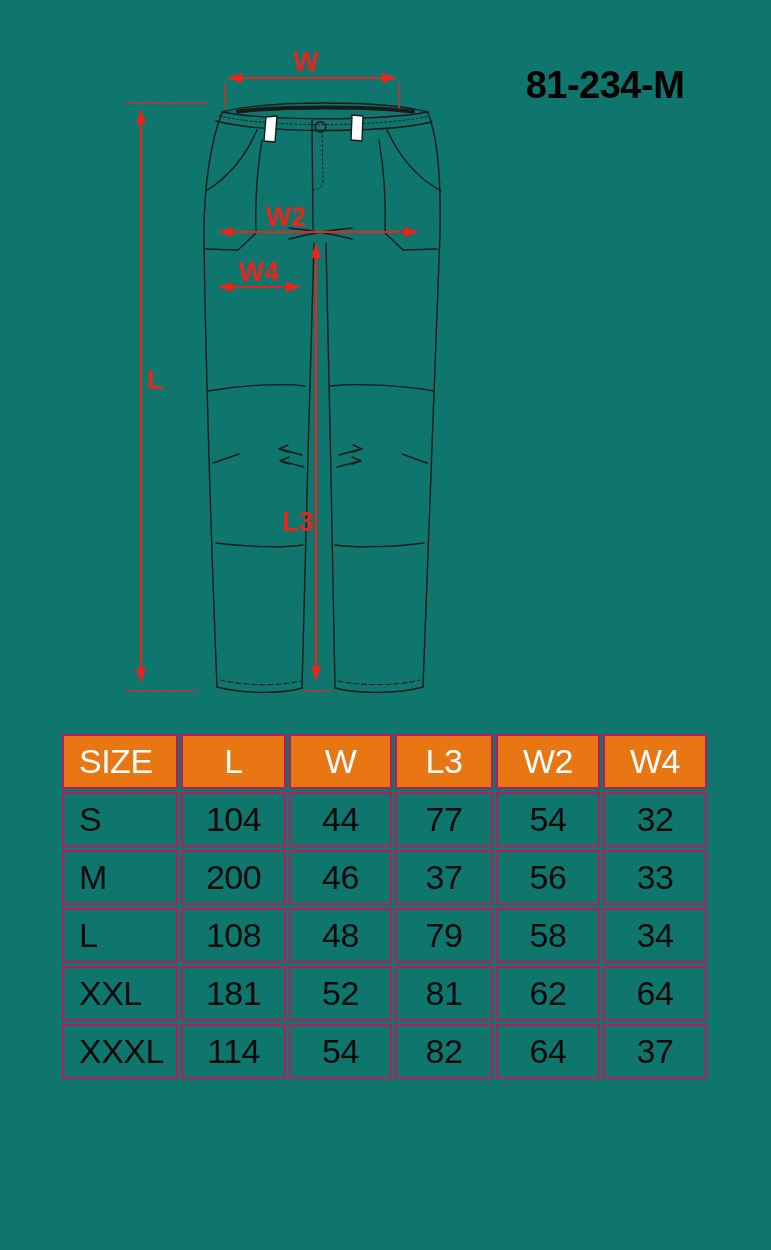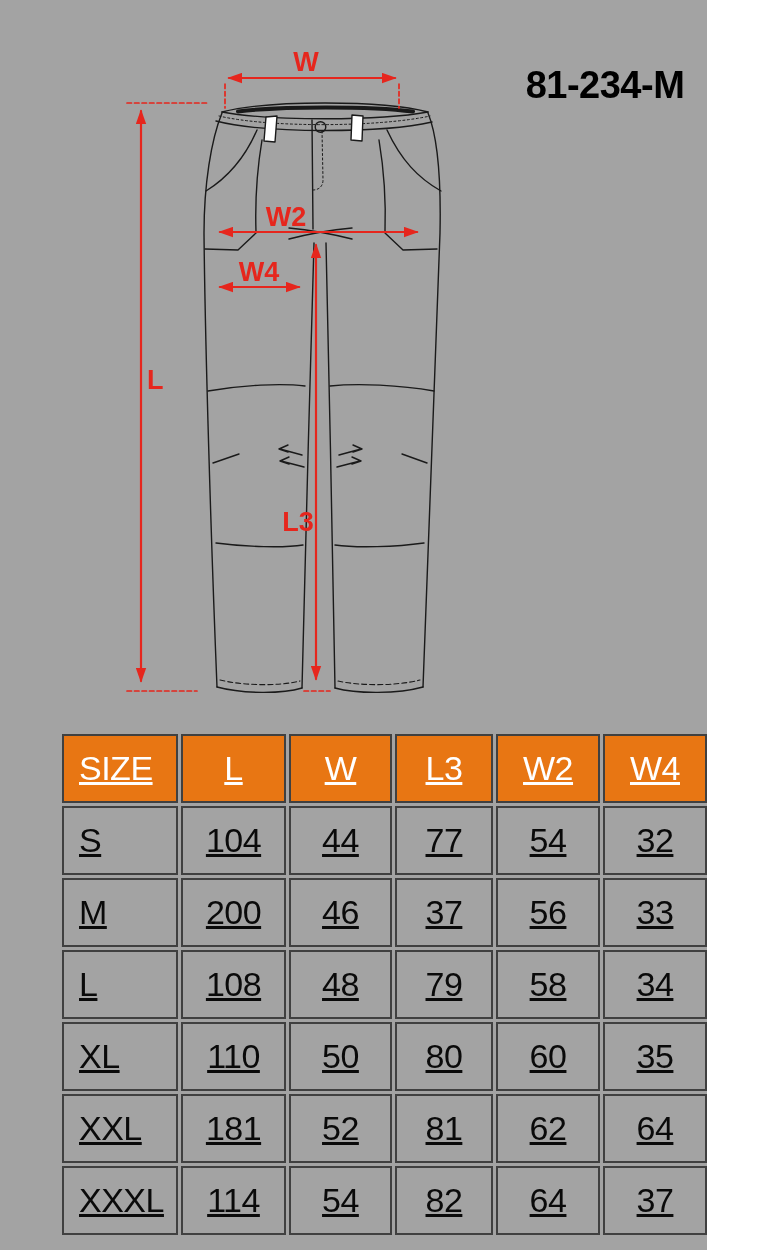--- a/index.html
+++ b/index.html
@@ -1,17 +1,17 @@
 <!DOCTYPE html>
 <html><head>
 <meta charset="utf-8">
 <style>
   html,body{margin:0;padding:0;background:#ffffff;}
   .page{
-    position:relative;width:707px;height:1250px;background:#a3a3a3;
+    position:relative;width:771px;height:1250px;background:#0f766e;
     font-family:"Liberation Sans","DejaVu Sans",sans-serif;overflow:hidden;
     --red:#E6261D;--orange:#E87613;--outline:#1A1A1A;
   }
   .product-code{
     position:absolute;left:460px;top:64px;width:290px;text-align:center;
     font-size:38px;font-weight:bold;color:#000;letter-spacing:-0.5px;
   }
   .diagram-svg{position:absolute;left:0;top:0;}
   .diagram-svg path,.diagram-svg circle{fill:none;stroke:var(--outline);stroke-width:1.4;stroke-linecap:round;stroke-linejoin:round;}
   .diagram-svg .fillwhite{fill:#ffffff;}
@@ -23,22 +23,22 @@
   .diagram-svg text{
     font-family:"Liberation Sans","DejaVu Sans",sans-serif;font-weight:bold;
     font-size:27px;fill:var(--red);stroke:none;
   }
   .size-table{
     position:absolute;left:59px;top:731px;width:651px;
     border-collapse:separate;border-spacing:3px;table-layout:fixed;
     font-size:34px;color:#0a0a0a;letter-spacing:-0.5px;
   }
   .size-table td,.size-table th{
-    border:2px solid #404040;height:51px;text-align:center;
-    font-weight:400;padding:7px;white-space:nowrap;overflow:hidden;text-decoration:underline;
+    border:2px solid #be185d;height:51px;text-align:center;
+    font-weight:400;padding:0;white-space:nowrap;overflow:hidden;
   }
   .size-table thead th{background:var(--orange);color:#fff;}
   .size-table .size-col{text-align:left;padding-left:15px;}
 </style>
 </head>
 <body>
 
 <div class="page" style="--red: #E6261D; --outline: #1A1A1A; --orange: #E87613;">
 
   <div class="product-code">81-234-M</div>
@@ -159,28 +159,20 @@
         </tr>
         <tr>
           <td class="size-col">L</td>
           <td>108</td>
           <td>48</td>
           <td>79</td>
           <td>58</td>
           <td>34</td>
         </tr>
         <tr>
-          <td class="size-col">XL</td>
-          <td>110</td>
-          <td>50</td>
-          <td>80</td>
-          <td>60</td>
-          <td>35</td>
-        </tr>
-        <tr>
           <td class="size-col">XXL</td>
           <td>181</td>
           <td>52</td>
           <td>81</td>
           <td>62</td>
           <td>64</td>
         </tr>
         <tr>
           <td class="size-col">XXXL</td>
           <td>114</td>

